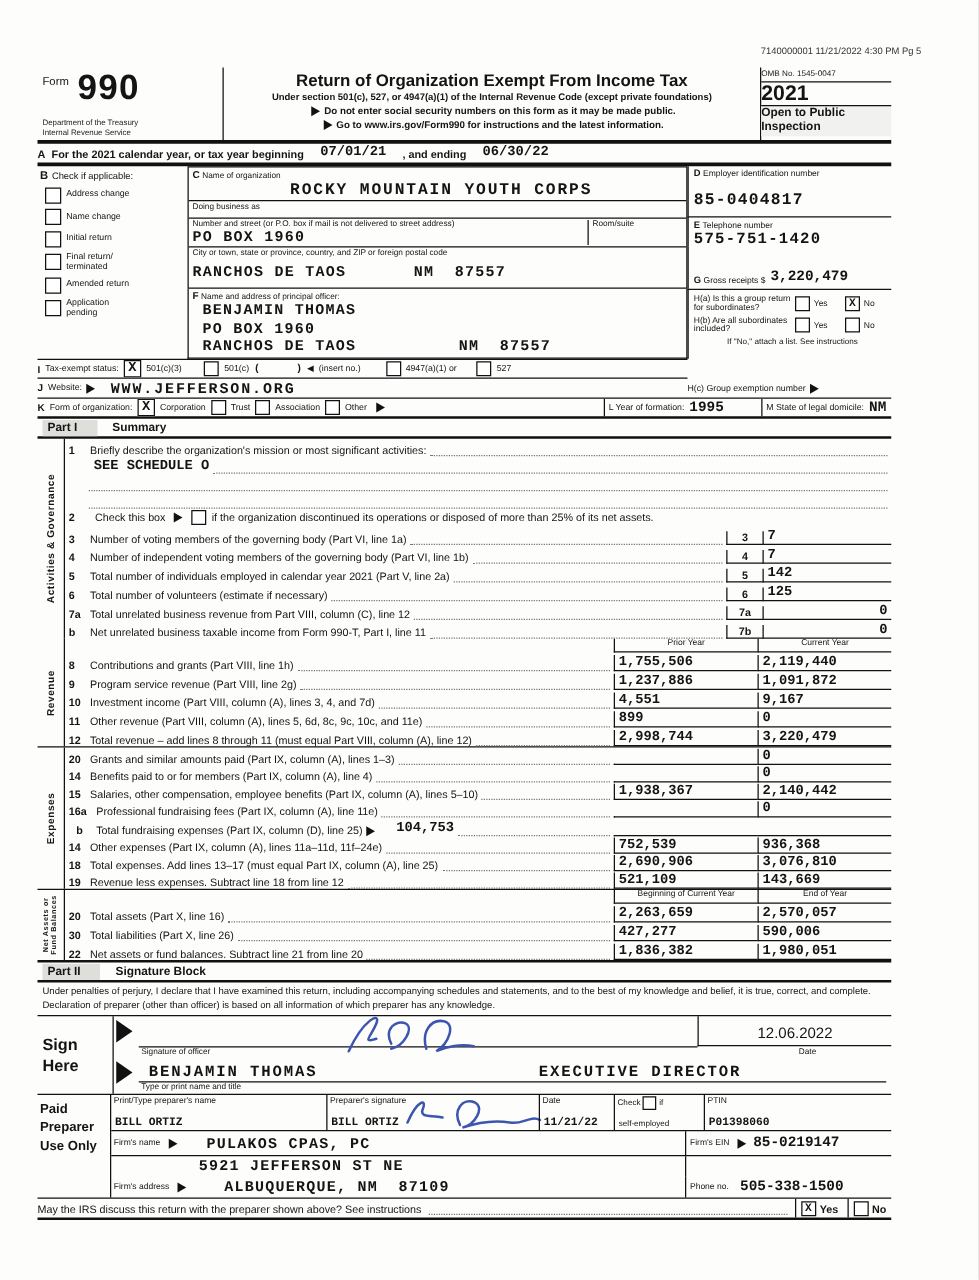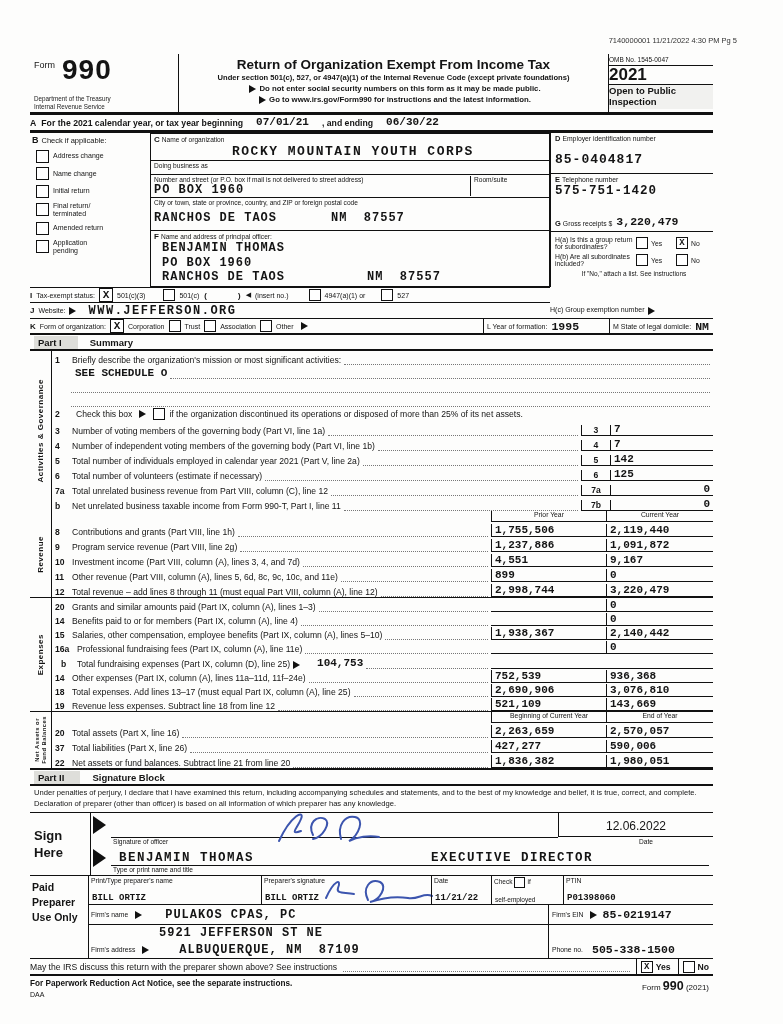--- a/index.html
+++ b/index.html
@@ -542,21 +542,21 @@
             <span class="ch c">End of Year</span>
           </div>
         <div class="srow">
             <span class="ln">20</span>
             <span class="lbl">Total assets (Part X, line 16)</span>
             <span class="dots"></span>
             <span class="cell p">2,263,659</span>
             <span class="cell c">2,570,057</span>
           </div>
         <div class="srow">
-            <span class="ln">37</span>
+            <span class="ln">30</span>
             <span class="lbl">Total liabilities (Part X, line 26)</span>
             <span class="dots"></span>
             <span class="cell p">427,277</span>
             <span class="cell c">590,006</span>
           </div>
         <div class="srow">
             <span class="ln">22</span>
             <span class="lbl">Net assets or fund balances. Subtract line 21 from line 20</span>
             <span class="dots"></span>
             <span class="cell p">1,836,382</span>
@@ -650,26 +650,15 @@
       <span class="ynbox">
           <span class="cb">X</span>
           <span>Yes</span>
         </span>
       <span class="ynbox">
           <span class="cb"></span>
           <span>No</span>
         </span>
     </div>
 
-    <div class="foot">
-      <div class="fl">
-        <b>For Paperwork Reduction Act Notice, see the separate instructions.</b>
-        <div class="daa">DAA</div>
-      </div>
-      <div class="fr">
-        <span>Form</span>
-        <span class="n990">990</span>
-        <span>(2021)</span>
-      </div>
-    </div>
 
   </div>
 </div>
 
 </body></html>

